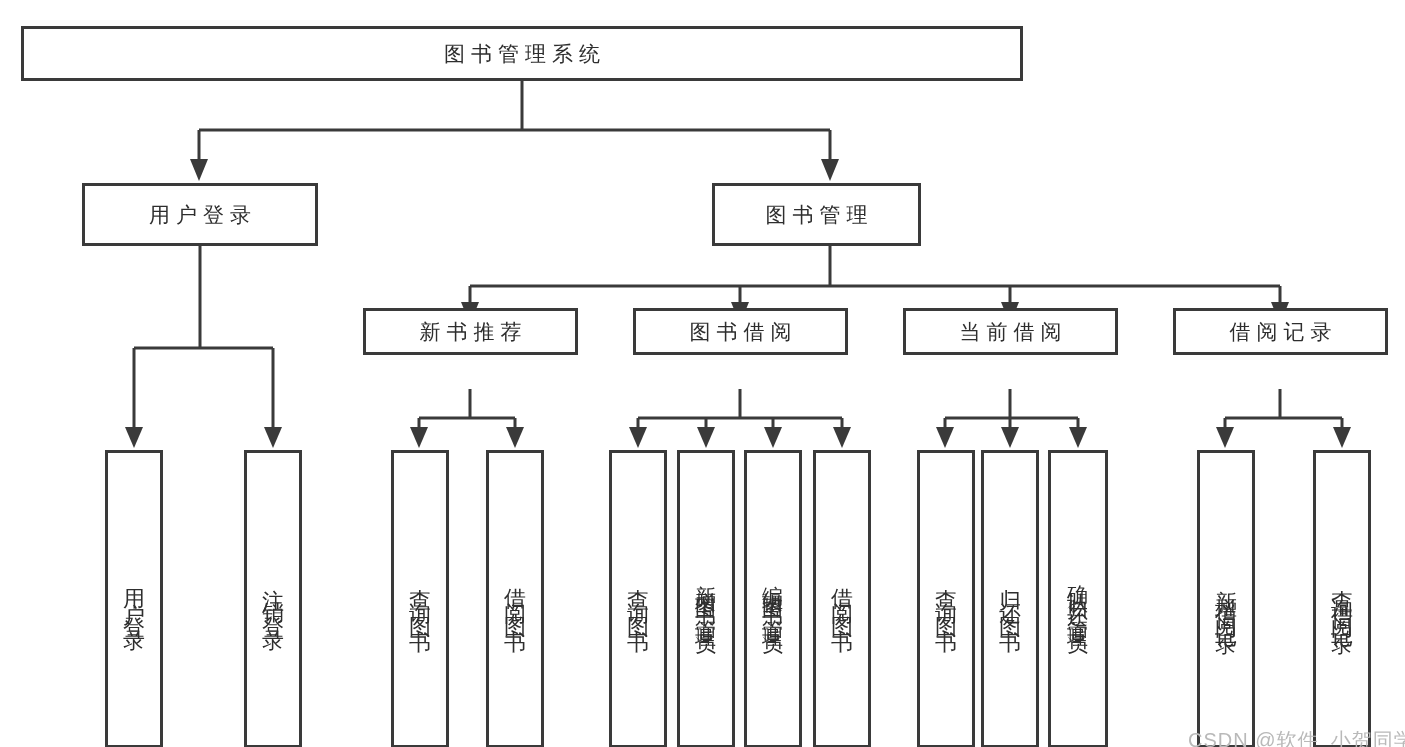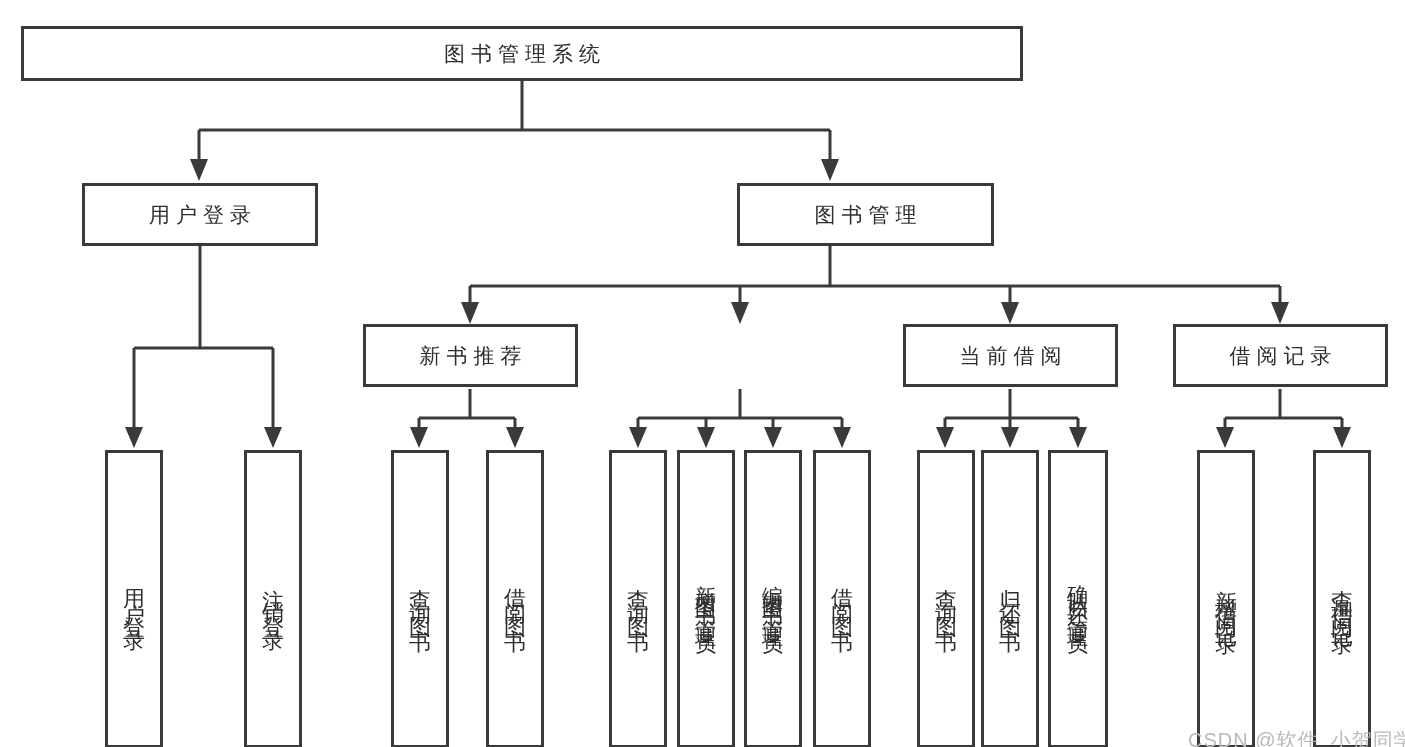--- a/index.html
+++ b/index.html
@@ -44,23 +44,23 @@
     white-space:nowrap;
     color:var(--text);
   }
   .s4{letter-spacing:14px;}
   .s6{letter-spacing:9px;}
   .s9{letter-spacing:7px;font-size:21px;}
   
   #n-root{left:21px;top:13px;width:1002px;height:55px;}
   
   #n-user-login{left:82px;top:170px;width:236px;height:63px;}
-  #n-book-mgmt{left:737px;top:170px;width:257px;height:63px;}
-  
-  .lvl3{top:311px;width:215px;height:63px;}
+  #n-book-mgmt{left:712px;top:170px;width:209px;height:63px;}
+  
+  .lvl3{top:295px;width:215px;height:47px;}
   #n-new-book{left:363px;}
   #n-book-borrow{left:633px;}
   #n-current-borrow{left:903px;font-family:Liberation Mono, monospace;}
   #n-borrow-record{left:1173px;}
   
   .leaf{top:437px;width:58px;height:298px;}
   #l-user-login{left:105px;}
   #l-logout{left:244px;}
   #l-nb-query{left:391px;}
   #l-nb-borrow{left:486px;}
@@ -144,20 +144,23 @@
   <div class="node" id="n-user-login">
     <span class="hlabel">用户登录</span>
   </div>
   <div class="node" id="n-book-mgmt">
     <span class="hlabel">图书管理</span>
   </div>
 
   <div class="node lvl3" id="n-new-book">
     <span class="hlabel">新书推荐</span>
   </div>
+  <div class="node lvl3" id="n-book-borrow">
+    <span class="hlabel">图书借阅</span>
+  </div>
   <div class="node lvl3" id="n-current-borrow">
     <span class="hlabel">当前借阅</span>
   </div>
   <div class="node lvl3" id="n-borrow-record">
     <span class="hlabel">借阅记录</span>
   </div>
 
   <div class="node leaf" id="l-user-login">
     <span class="vlabel s4">用户登录</span>
   </div>

